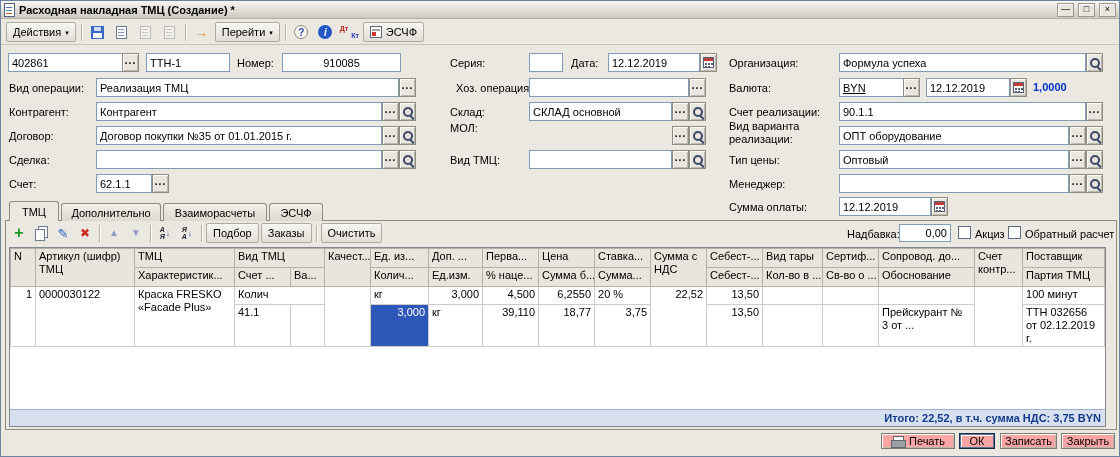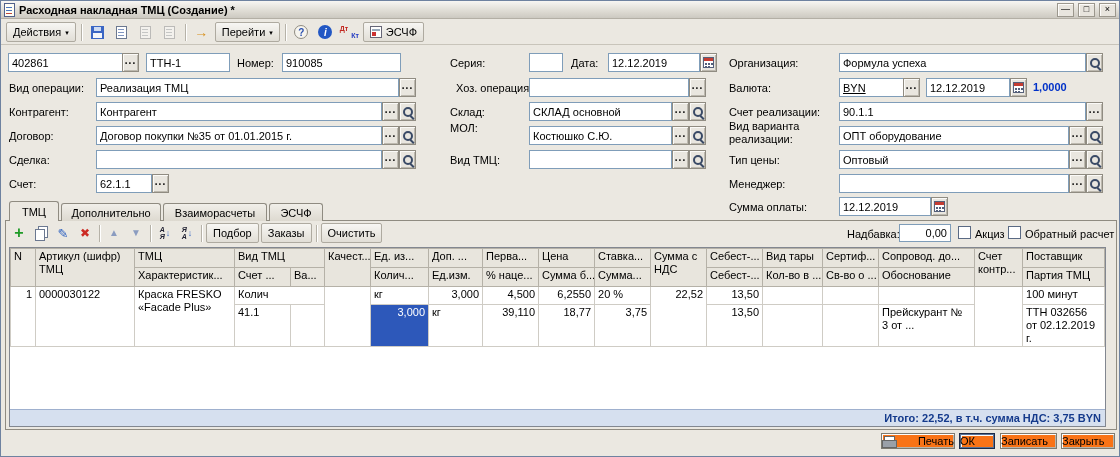--- a/index.html
+++ b/index.html
@@ -65,21 +65,21 @@
   .grid th{background:#e8e5dd;border:1px solid #b5b1a7;font-weight:normal;text-align:left;vertical-align:top;padding:1px 3px;overflow:hidden;white-space:nowrap}
   .grid td{border:1px solid #cfccc5;padding:1px 3px;overflow:hidden;white-space:nowrap;vertical-align:top;text-align:left}
   .hr1 th{height:19px}.hr2 th{height:19px}
   .dr1 td{height:18px}.dr2 td{height:34px}
   .hwrap,.wrap{white-space:normal !important;line-height:13px}
   .num{text-align:right !important}
   .sel{background:#2d58ba !important;color:#fff}
   .gempty{flex:1;background:#fff}
   .gfooter{height:17px;background:#d6e0ef;border-top:1px solid #9fb0ce;display:flex;align-items:center;justify-content:flex-end;padding:0 4px;color:#143a8c;font-weight:bold}
   
-  .btn{position:absolute;top:432px;height:16px;background:#f97316;border:1px solid #7d7a70;box-shadow:inset 1px 1px 0 #fdfcfa,inset -1px -1px 0 #b9b5ab;display:flex;align-items:center;justify-content:space-between;gap:5px;z-index:6}
+  .btn{position:absolute;top:432px;height:16px;background:#fca5a5;border:1px solid #7d7a70;box-shadow:inset 1px 1px 0 #fdfcfa,inset -1px -1px 0 #b9b5ab;display:flex;align-items:center;justify-content:center;gap:5px;z-index:6}
   .btn.default{border:1px solid #1c2c48;box-shadow:inset 0 0 0 1px #5a7296,inset 2px 2px 0 #fdfcfa}
   .print-ico{width:13px;height:11px;position:relative;flex:none}
   .print-ico::before{content:"";position:absolute;left:2px;top:0;width:9px;height:4px;background:#fff;border:1px solid #666}
   .print-ico::after{content:"";position:absolute;left:0;top:4px;width:13px;height:6px;background:#9aa0a8;border:1px solid #666}
 </style>
 </head>
 <body>
 
 <div class="window">
 
@@ -135,21 +135,21 @@
         <span>ЭСЧФ</span>
       </span>
   </div>
 
   <input class="fld" style="left: 7px; top: 52px; width: 123px;" value="402861">
   <span class="fbtn" style="left:121px;top:52px">
       <span class="dtxt">...</span>
     </span>
   <input class="fld" style="left: 145px; top: 52px; width: 84px;" value="ТТН-1">
   <span class="lbl" style="left:236px;top:55px">Номер:</span>
-  <input class="fld" style="left: 281px; top: 52px; width: 119px;" value="910085">
+  <input class="fld" style="left: 281px; top: 52px; width: 119px; text-align: center;" value="910085">
   <span class="lbl" style="left:449px;top:55px">Серия:</span>
   <input class="fld" style="left: 528px; top: 52px; width: 34px;" value="">
   <span class="lbl" style="left:570px;top:55px">Дата:</span>
   <input class="fld" style="left: 607px; top: 52px; width: 92px;" value="12.12.2019">
   <span class="fbtn" style="left:699px;top:52px">
       <span class="i-cal"></span>
     </span>
   <span class="lbl" style="left:728px;top:55px">Организация:</span>
   <input class="fld" style="left: 838px; top: 52px; width: 247px;" value="Формула успеха">
   <span class="fbtn" style="left:1085px;top:52px">
@@ -201,21 +201,20 @@
 
   <span class="lbl" style="left:8px;top:128px">Договор:</span>
   <input class="fld" style="left: 95px; top: 125px; width: 286px;" value="Договор покупки №35 от 01.01.2015 г.">
   <span class="fbtn" style="left:381px;top:125px">
       <span class="dtxt">...</span>
     </span>
   <span class="fbtn" style="left:398px;top:125px">
       <span class="i-mag"></span>
     </span>
   <span class="lbl" style="left:449px;top:120px">МОЛ:</span>
-  <input class="fld" style="left: 528px; top: 125px; width: 143px;" value="Костюшко С.Ю.">
   <span class="fbtn" style="left:671px;top:125px">
       <span class="dtxt">...</span>
     </span>
   <span class="fbtn" style="left:688px;top:125px">
       <span class="i-mag"></span>
     </span>
   <span class="lbl hwrap" style="left:728px;top:119px;width:106px;white-space:normal">Вид варианта реализации:</span>
   <input class="fld" style="left: 838px; top: 125px; width: 230px;" value="ОПТ оборудование">
   <span class="fbtn" style="left:1068px;top:125px">
       <span class="dtxt">...</span>

